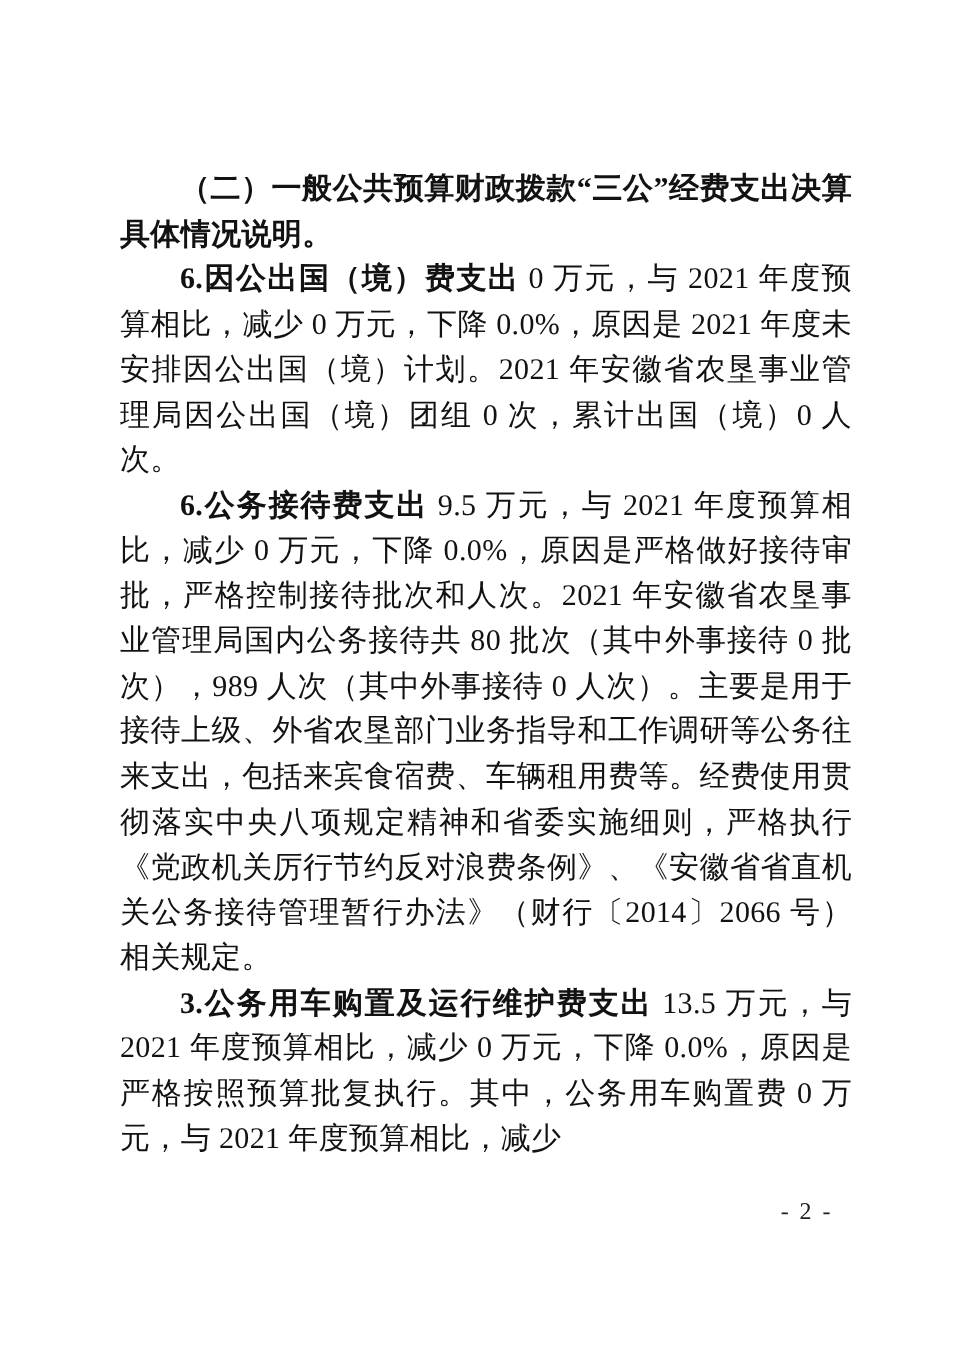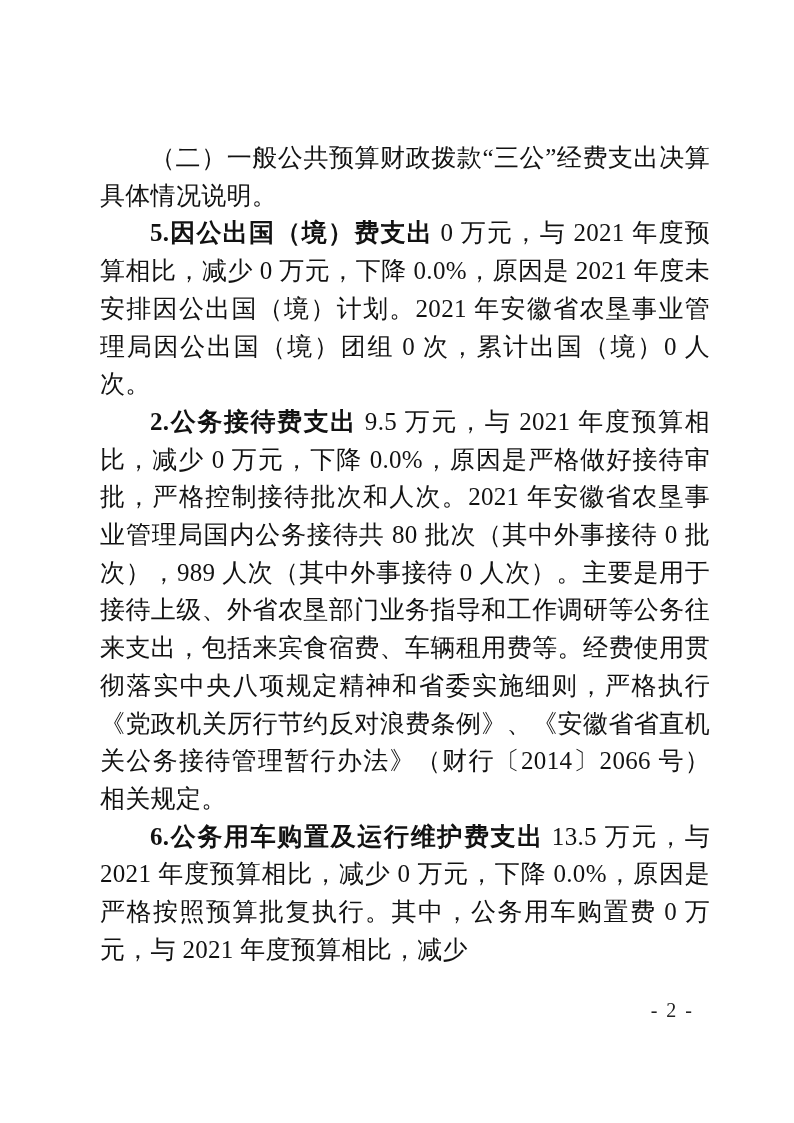--- a/index.html
+++ b/index.html
@@ -25,21 +25,21 @@
     line-height: 37.7px;
     text-align: justify;
     letter-spacing: 0.3px;
   }
   .content p {
     margin: 0;
     padding: 0;
     text-indent: 2em;
   }
   .heading {
-    font-weight: normal;
+    font-weight: bold;
   }
   .lead {
     font-weight: bold;
   }
   .page-footer {
     position: absolute;
     top: 998px;
     right: 100px;
     font-size: 20px;
     line-height: 24px;
@@ -49,21 +49,21 @@
   }
 </style>
 </head>
 <body>
 
 <div class="page">
   <div class="content">
     <p class="heading">（二）一般公共预算财政拨款“三公”经费支出决算具体情况说明。</p>
 
 
-    <p><span class="lead">5.因公出国（境）费支出</span><span> 0 万元，与 2021 年度预算相比，减少 0 万元，下降 0.0%，原因是 2021 年度未安排因公出国（境）计划。2021 年安徽省农垦事业管理局因公出国（境）团组 0 次，累计出国（境）0 人次。</span></p>
+    <p><span class="lead">6.因公出国（境）费支出</span><span> 0 万元，与 2021 年度预算相比，减少 0 万元，下降 0.0%，原因是 2021 年度未安排因公出国（境）计划。2021 年安徽省农垦事业管理局因公出国（境）团组 0 次，累计出国（境）0 人次。</span></p>
 
-    <p><span class="lead">2.公务接待费支出</span><span> 9.5 万元，与 2021 年度预算相比，减少 0 万元，下降 0.0%，原因是严格做好接待审批，严格控制接待批次和人次。2021 年安徽省农垦事业管理局国内公务接待共 80 批次（其中外事接待 0 批次），989 人次（其中外事接待 0 人次）。主要是用于接待上级、外省农垦部门业务指导和工作调研等公务往来支出，包括来宾食宿费、车辆租用费等。经费使用贯彻落实中央八项规定精神和省委实施细则，严格执行《党政机关厉行节约反对浪费条例》、《安徽省省直机关公务接待管理暂行办法》（财行〔2014〕2066 号）相关规定。</span></p>
+    <p><span class="lead">6.公务接待费支出</span><span> 9.5 万元，与 2021 年度预算相比，减少 0 万元，下降 0.0%，原因是严格做好接待审批，严格控制接待批次和人次。2021 年安徽省农垦事业管理局国内公务接待共 80 批次（其中外事接待 0 批次），989 人次（其中外事接待 0 人次）。主要是用于接待上级、外省农垦部门业务指导和工作调研等公务往来支出，包括来宾食宿费、车辆租用费等。经费使用贯彻落实中央八项规定精神和省委实施细则，严格执行《党政机关厉行节约反对浪费条例》、《安徽省省直机关公务接待管理暂行办法》（财行〔2014〕2066 号）相关规定。</span></p>
 
-    <p><span class="lead">6.公务用车购置及运行维护费支出</span><span> 13.5 万元，与 2021 年度预算相比，减少 0 万元，下降 0.0%，原因是严格按照预算批复执行。其中，公务用车购置费 0 万元，与 2021 年度预算相比，减少</span></p>
+    <p><span class="lead">3.公务用车购置及运行维护费支出</span><span> 13.5 万元，与 2021 年度预算相比，减少 0 万元，下降 0.0%，原因是严格按照预算批复执行。其中，公务用车购置费 0 万元，与 2021 年度预算相比，减少</span></p>
   </div>
 
   <div class="page-footer">- 2 -</div>
 </div>
 
 </body></html>

